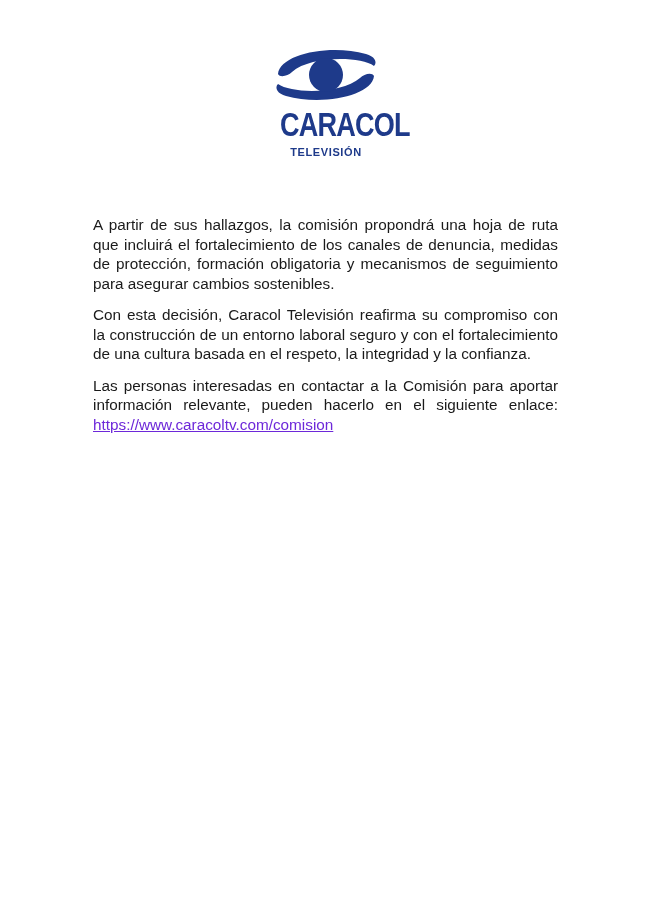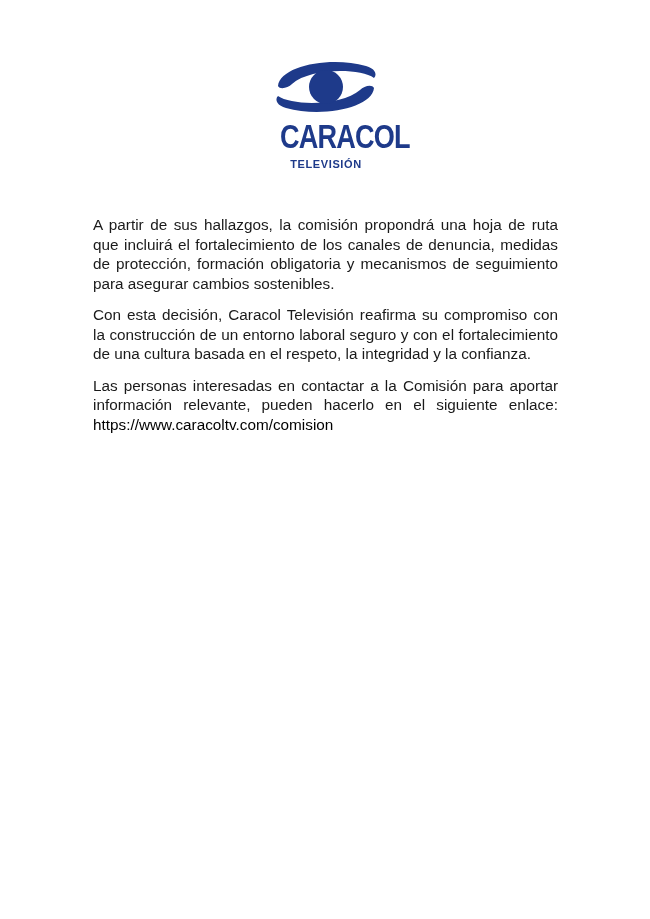--- a/index.html
+++ b/index.html
@@ -1,33 +1,33 @@
 <!DOCTYPE html>
 <html><head>
   <meta charset="utf-8">
   <style>
     html, body { margin: 0; padding: 0; background: #ffffff; }
     body { width: 650px; height: 919px; position: relative; overflow: hidden; }
     .page { position: absolute; left: 0; top: 0; width: 650px; height: 919px; background: #ffffff; }
-    .logo { position: absolute; left: 270px; top: 56px; width: 112px; height: 120px; }
+    .logo { position: absolute; left: 270px; top: 44px; width: 112px; height: 120px; }
     .logo svg { display: block; }
     .logo-word {
       position: absolute; left: 0; width: 112px; text-align: center;
       color: #1e3a8a; font-family: "Liberation Sans", sans-serif; font-weight: bold;
     }
     .logo-main { top: 64px; font-size: 33px; letter-spacing: -1px; transform: scaleX(0.82); transform-origin: center; line-height: 34px; }
     .logo-sub { top: 101px; font-size: 11px; letter-spacing: 0.6px; line-height: 14px; }
     .body-text {
       position: absolute; left: 93px; top: 215px; width: 465px;
       font-family: "Liberation Sans", sans-serif; font-size: 15.3px; line-height: 19.5px;
       color: #1a1a1a;
     }
     .body-text p { margin: 0 0 12px 0; text-align: justify; }
     .body-text p.last-left { text-align: justify; text-align-last: left; }
-    .link { color: #000000; }
+    .link { color: #6d28d9; text-decoration: underline; }
   </style>
 </head>
 <body>
 
 <div class="page">
   <div class="logo">
     <svg width="112" height="62" viewBox="0 0 112 62">
       <path d="M8 30 C 10 10, 60 0, 96 10 C 104 12, 108 18, 104 22 C 90 12, 40 12, 22 28 C 18 32, 10 34, 8 30 Z" fill="#1e3a8a"></path>
       <path d="M104 32 C 102 52, 52 62, 16 52 C 8 50, 4 44, 8 40 C 22 50, 72 50, 90 34 C 94 30, 102 28, 104 32 Z" fill="#1e3a8a"></path>
       <circle cx="56" cy="31" r="17" fill="#1e3a8a"></circle>

